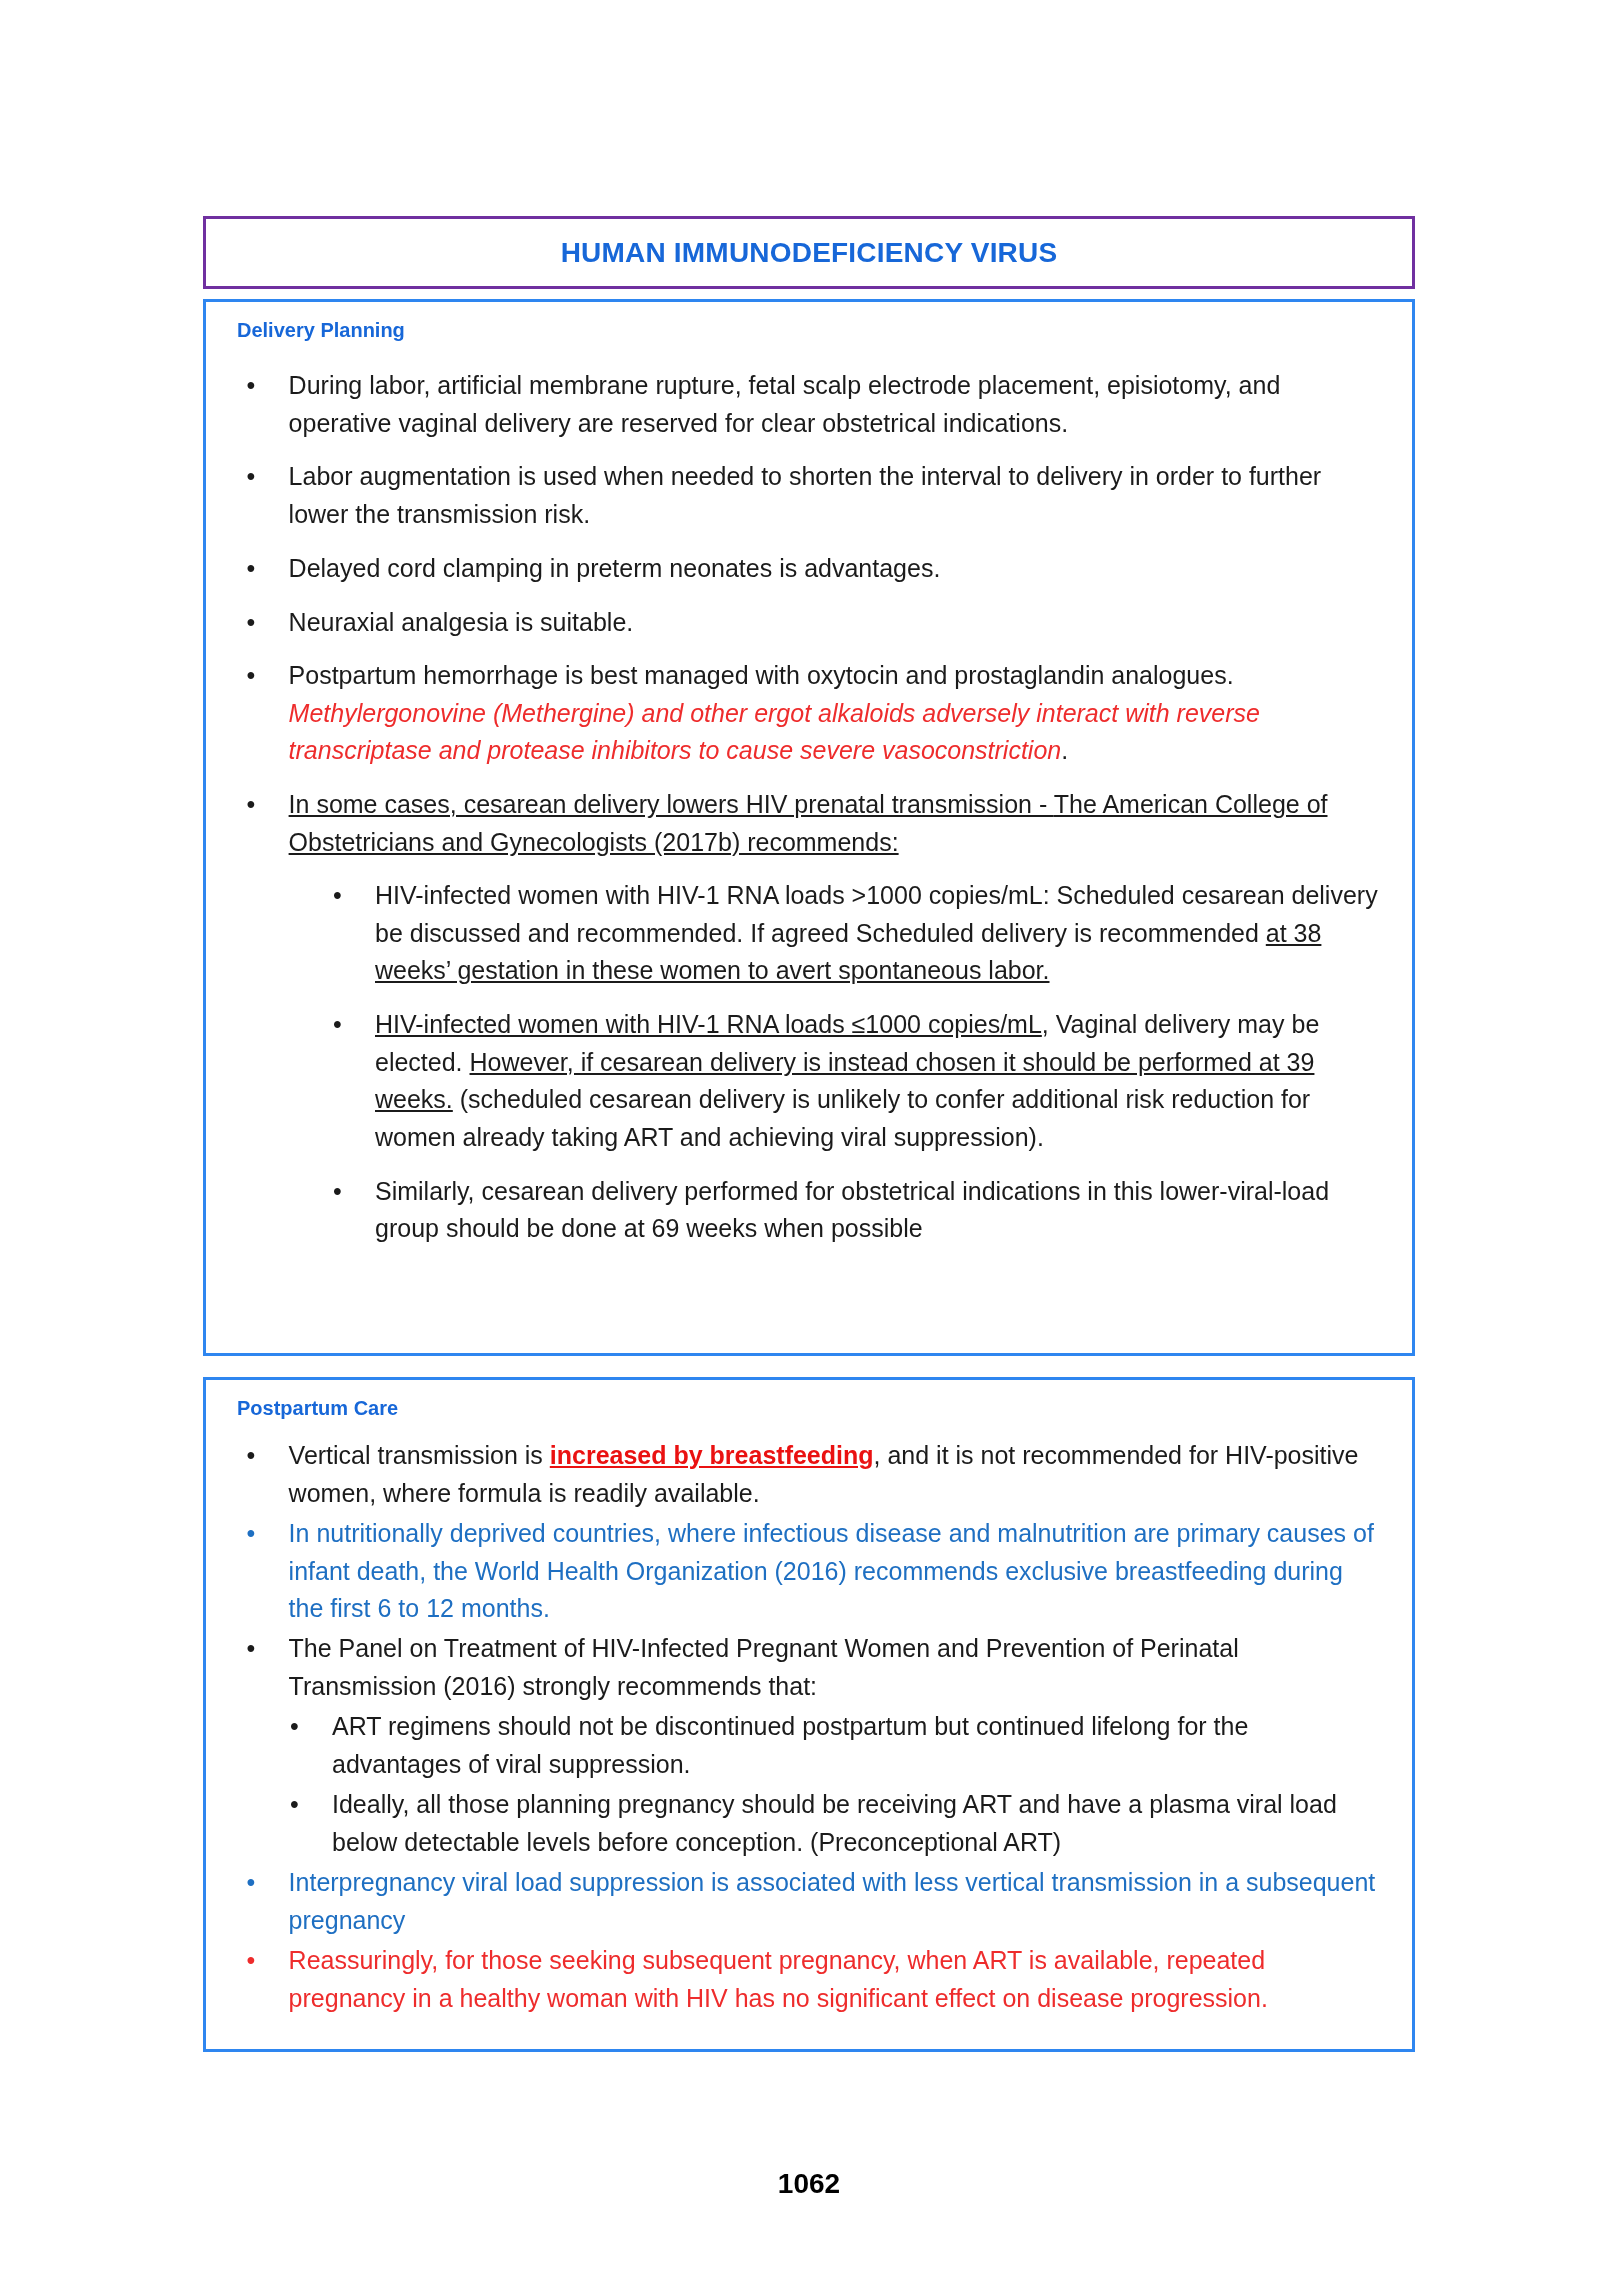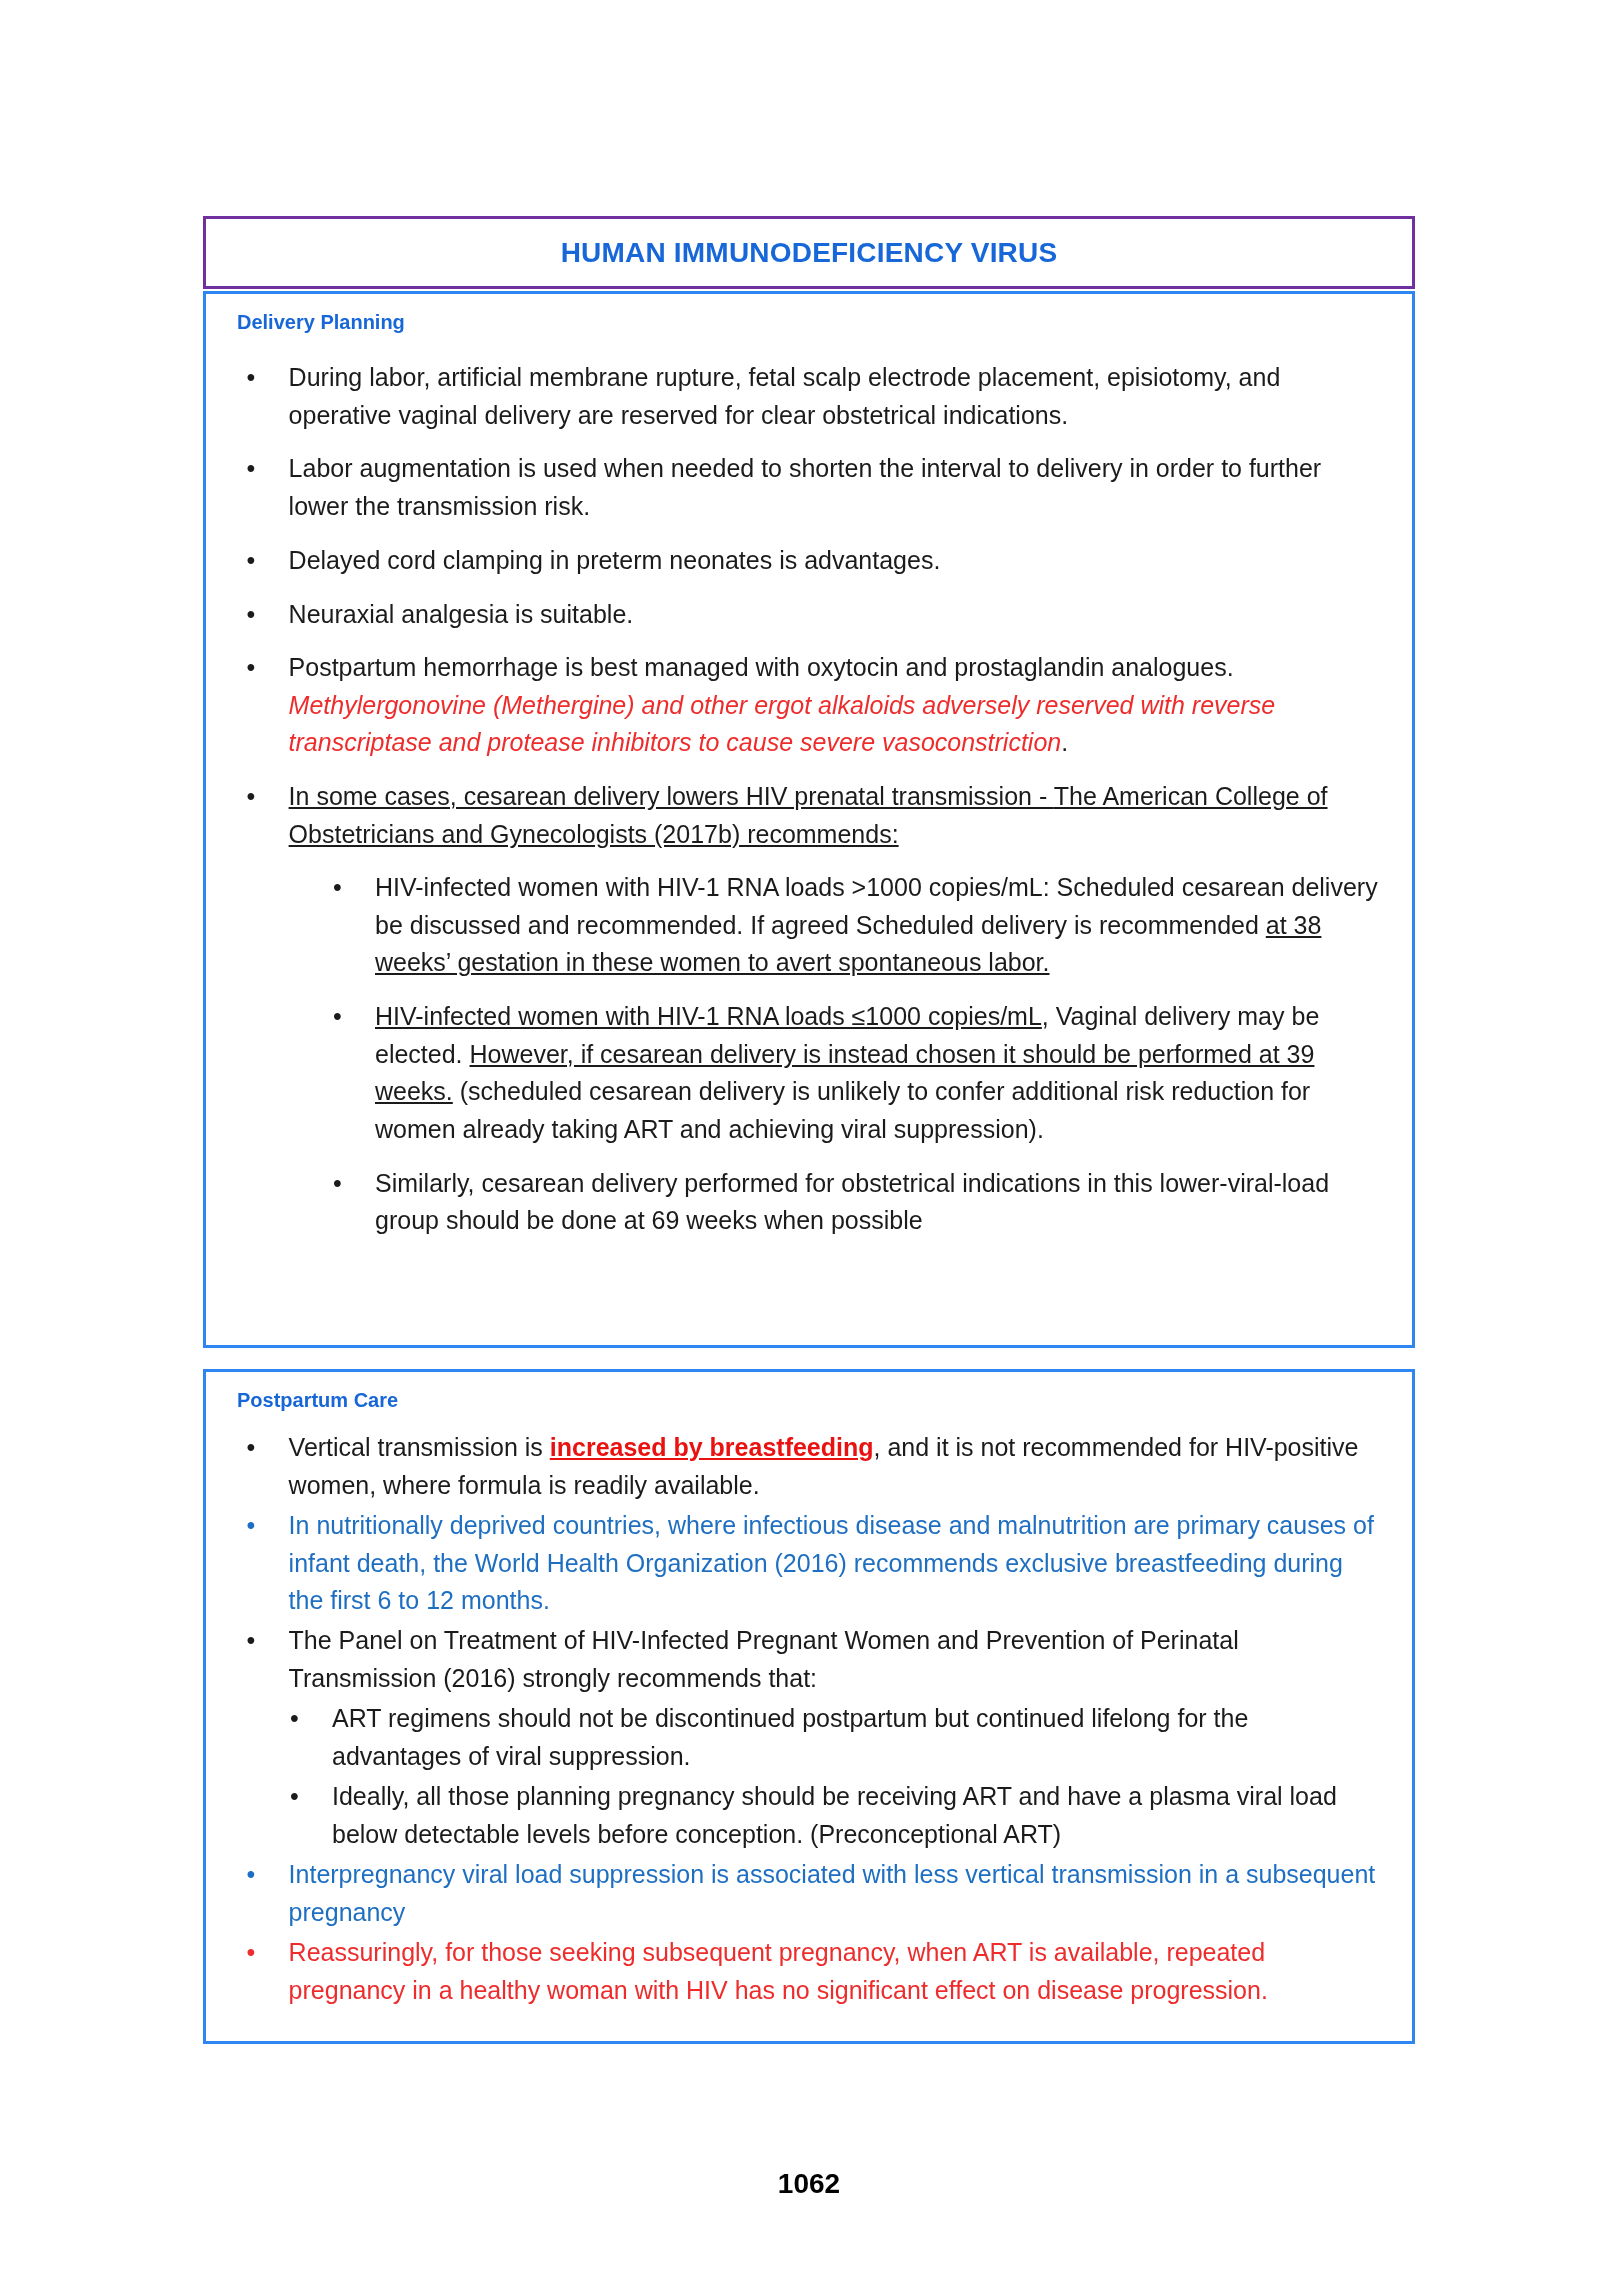--- a/index.html
+++ b/index.html
@@ -23,21 +23,21 @@
   .content{
     position:absolute;
     left:203px;top:216px;
     width:1212px;
   }
   .banner{
     box-sizing:border-box;
     height:73px;
     border:3.8px solid var(--banner-border);
     display:flex;align-items:center;justify-content:center;
-    margin-bottom:2px;
+    margin-bottom:10px;
     background:#fff;
   }
   .banner .title{
     font-size:28px;font-weight:bold;
     color:var(--heading-blue);
     letter-spacing:0.2px;
   }
   .box{
     box-sizing:border-box;
     border:3.8px solid var(--box-border);
@@ -108,21 +108,21 @@
           <div class="li lvl1 c-black">
             <span class="mk">•</span>
             <span class="tx"><span>Delayed cord clamping in preterm neonates is advantages.</span></span>
           </div>
           <div class="li lvl1 c-black">
             <span class="mk">•</span>
             <span class="tx"><span>Neuraxial analgesia is suitable.</span></span>
           </div>
           <div class="li lvl1 c-black">
             <span class="mk">•</span>
-            <span class="tx"><span>Postpartum hemorrhage is best managed with oxytocin and prostaglandin analogues. </span><span class="s-ri">Methylergonovine (Methergine) and other ergot alkaloids adversely reserved with reverse transcriptase and protease inhibitors to cause severe vasoconstriction</span><span>.</span></span>
+            <span class="tx"><span>Postpartum hemorrhage is best managed with oxytocin and prostaglandin analogues. </span><span class="s-ri">Methylergonovine (Methergine) and other ergot alkaloids adversely interact with reverse transcriptase and protease inhibitors to cause severe vasoconstriction</span><span>.</span></span>
           </div>
           <div class="li lvl1 c-black">
             <span class="mk">•</span>
             <span class="tx"><span class="s-b s-u">In some cases, cesarean delivery lowers HIV prenatal transmission - </span><span class="s-u">The American College of Obstetricians and Gynecologists (2017b) recommends:</span></span>
           </div>
           <div class="li lvl2 c-black">
             <span class="mk">•</span>
             <span class="tx"><span>HIV-infected women with HIV-1 RNA loads &gt;1000 copies/mL: </span><span class="s-b">Scheduled cesarean delivery be discussed and recommended.</span><span> If agreed Scheduled delivery is recommended </span><span class="s-b s-u">at 38 weeks’ gestation in these women to avert spontaneous labor.</span></span>
           </div>
           <div class="li lvl2 c-black">

